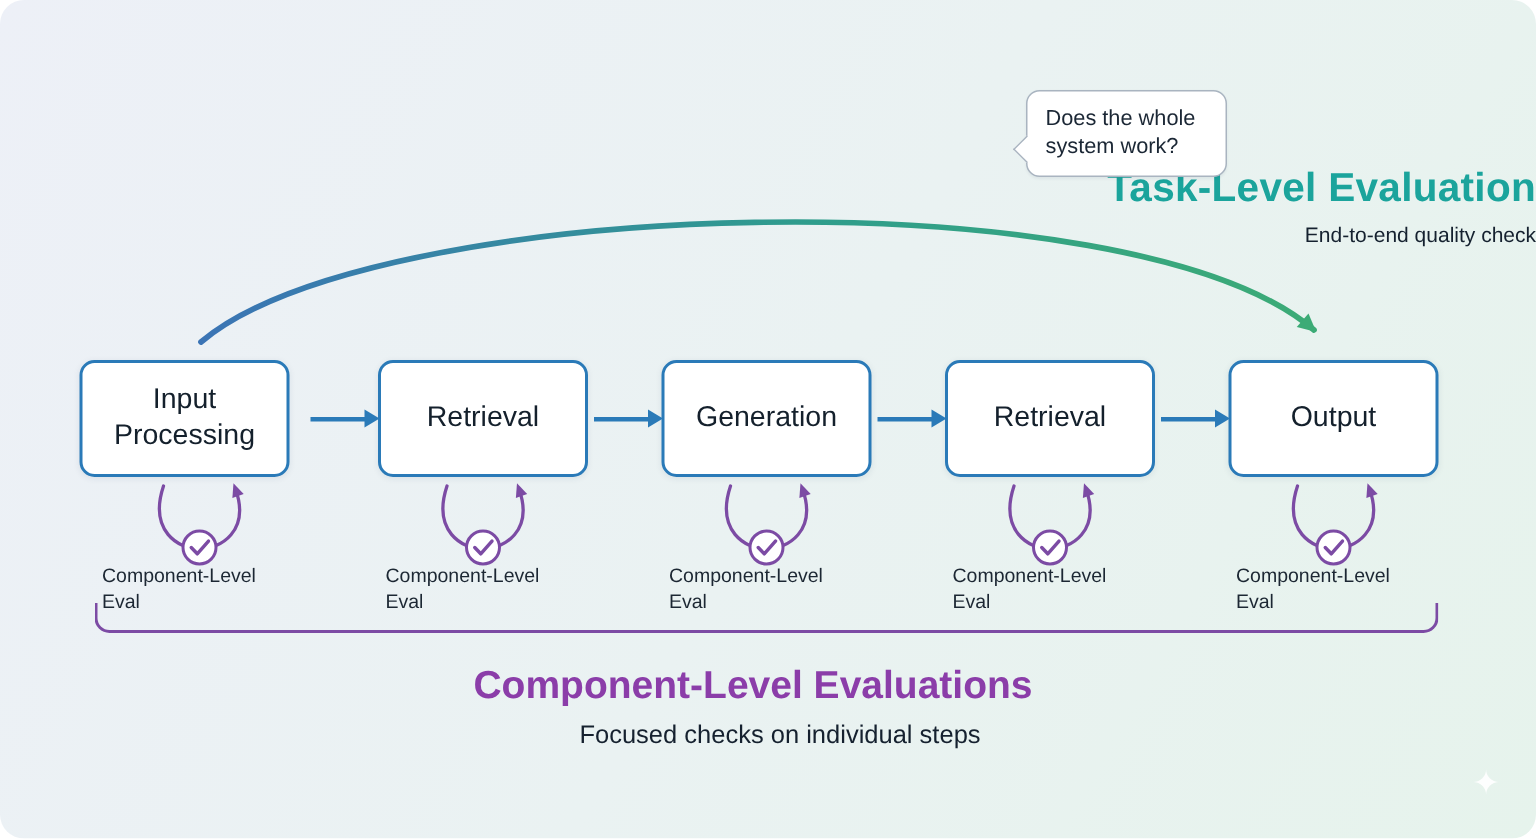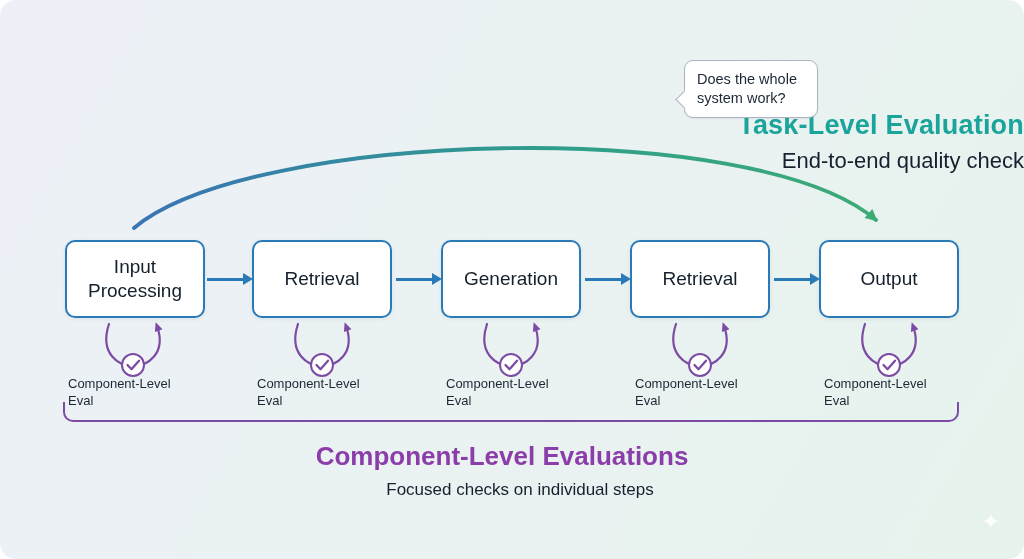--- a/index.html
+++ b/index.html
@@ -10,21 +10,21 @@
   }
   .canvas {
     position:relative; width:1024px; height:559px;
     border-radius:16px;
     background:linear-gradient(120deg,#edf0f7 0%,#eaf2f2 52%,#e6f3ec 100%);
   }
   .arc-overlay { position:absolute; left:0; top:0; pointer-events:none; }
 
   .task-header { position:absolute; top:62px; left:0; width:1024px; text-align:right;margin-top:48px; }
   .task-title { font-size:27px; font-weight:700; color:var(--teal,#1ba49c); letter-spacing:.2px; }
-  .task-subtitle { margin-top:7px; font-size:22px; color:var(--text-dark,#15212f); }
+  .task-subtitle { margin-top:7px; font-size:14px; color:var(--text-dark,#15212f); }
 
   .comp-header { position:absolute; top:441px; left:0; width:1004px; text-align:center; }
   .comp-title { font-size:26px; font-weight:700; color:var(--purple-heading,#8b3da9); }
   .comp-subtitle { margin-top:8px; font-size:17px; color:var(--text-dark,#15212f);padding-left:36px; }
 
   .bubble {
     position:absolute; background:#ffffff;
     border:1px solid var(--bubble-border,#a9b4c0);
     border-radius:9px; padding:9px 12px;
     font-size:14.5px; line-height:1.3; color:#1b2735;
@@ -93,21 +93,21 @@
 
   <div class="task-header">
     <div class="task-title">Task-Level Evaluation</div>
     <div class="task-subtitle">End-to-end quality check</div>
   </div>
 
   <div class="bubble bubble-top">
     <span>Does the whole system work?</span>
   </div>
 
-  <div class="step-box" style="left:65px">Input Processing</div>
+  <div class="step-box" style="left:53px">Input Processing</div>
   <div class="step-box" style="left:252px">Retrieval</div>
   <div class="step-box" style="left:441px">Generation</div>
   <div class="step-box" style="left:630px">Retrieval</div>
   <div class="step-box" style="left:819px">Output</div>
 
   <div class="flow-arrow" style="left:207px"></div>
   <div class="flow-arrow" style="left:396px"></div>
   <div class="flow-arrow" style="left:585px"></div>
   <div class="flow-arrow" style="left:774px"></div>
 

